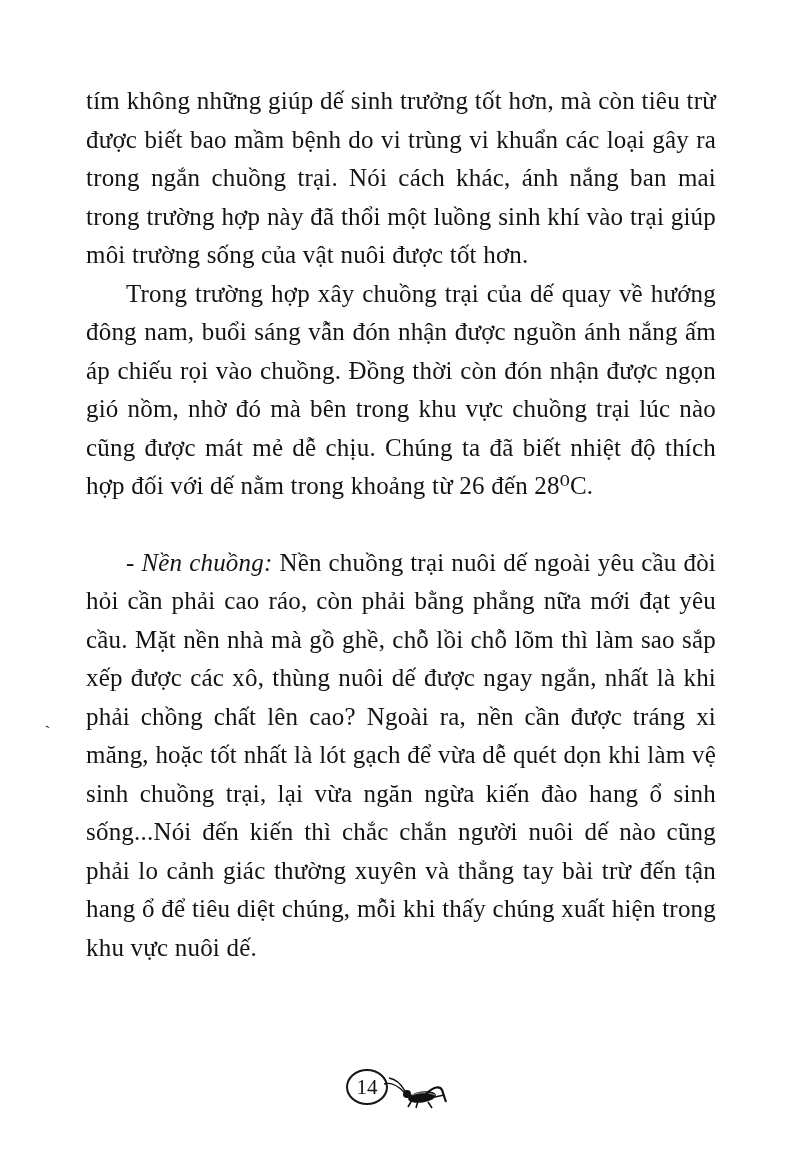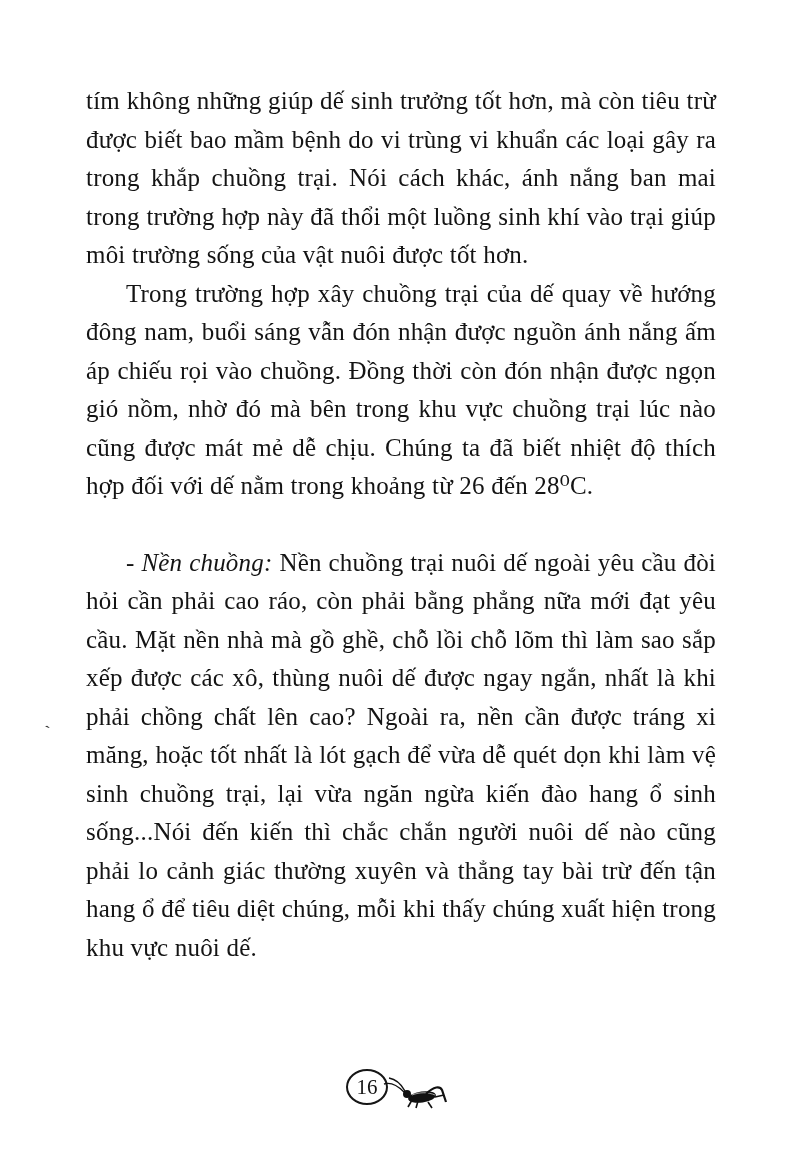--- a/index.html
+++ b/index.html
@@ -70,32 +70,32 @@
     margin-left: -6px;
     margin-top: 14px;
   }
 </style>
 </head>
 <body>
 
 <div class="page">
 
   <div class="text-block">
-    <p class="para no-indent">tím không những giúp dế sinh trưởng tốt hơn, mà còn tiêu trừ được biết bao mầm bệnh do vi trùng vi khuẩn các loại gây ra trong khắp chuồng trại. Nói cách khác, ánh nắng ban mai trong trường hợp này đã thổi một luồng sinh khí vào trại giúp môi trường sống của vật nuôi được tốt hơn.</p>
+    <p class="para no-indent">tím không những giúp dế sinh trưởng tốt hơn, mà còn tiêu trừ được biết bao mầm bệnh do vi trùng vi khuẩn các loại gây ra trong ngắn chuồng trại. Nói cách khác, ánh nắng ban mai trong trường hợp này đã thổi một luồng sinh khí vào trại giúp môi trường sống của vật nuôi được tốt hơn.</p>
 
     <p class="para">Trong trường hợp xây chuồng trại của dế quay về hướng đông nam, buổi sáng vẫn đón nhận được nguồn ánh nắng ấm áp chiếu rọi vào chuồng. Đồng thời còn đón nhận được ngọn gió nồm, nhờ đó mà bên trong khu vực chuồng trại lúc nào cũng được mát mẻ dễ chịu. Chúng ta đã biết nhiệt độ thích hợp đối với dế nằm trong khoảng từ 26 đến 28⁰C.</p>
 
     <p class="para spaced"><em>- Nền chuồng: </em><span>Nền chuồng trại nuôi dế ngoài yêu cầu đòi hỏi cần phải cao ráo, còn phải bằng phẳng nữa mới đạt yêu cầu. Mặt nền nhà mà gồ ghề, chỗ lồi chỗ lõm thì làm sao sắp xếp được các xô, thùng nuôi dế được ngay ngắn, nhất là khi phải chồng chất lên cao? Ngoài ra, nền cần được tráng xi măng, hoặc tốt nhất là lót gạch để vừa dễ quét dọn khi làm vệ sinh chuồng trại, lại vừa ngăn ngừa kiến đào hang ổ sinh sống...Nói đến kiến thì chắc chắn người nuôi dế nào cũng phải lo cảnh giác thường xuyên và thẳng tay bài trừ đến tận hang ổ để tiêu diệt chúng, mỗi khi thấy chúng xuất hiện trong khu vực nuôi dế.</span></p>
   </div>
 
   <span class="stray-mark">`</span>
 
   <div class="footer">
     <div class="page-number-badge">
-      <span>16</span>
+      <span>14</span>
     </div>
     <svg class="cricket" width="72" height="36" viewBox="0 0 72 36" xmlns="http://www.w3.org/2000/svg">
 
       <path d="M22 16 C 14 8, 8 6, 2 8" stroke="#111" stroke-width="1.4" fill="none"></path>
       <path d="M23 15 C 18 6, 13 3, 7 2" stroke="#111" stroke-width="1.4" fill="none"></path>
 
       <circle cx="25" cy="18" r="4" fill="#111"></circle>
 
       <ellipse cx="40" cy="21" rx="14" ry="5.5" fill="#111" transform="rotate(-8 40 21)"></ellipse>
 

